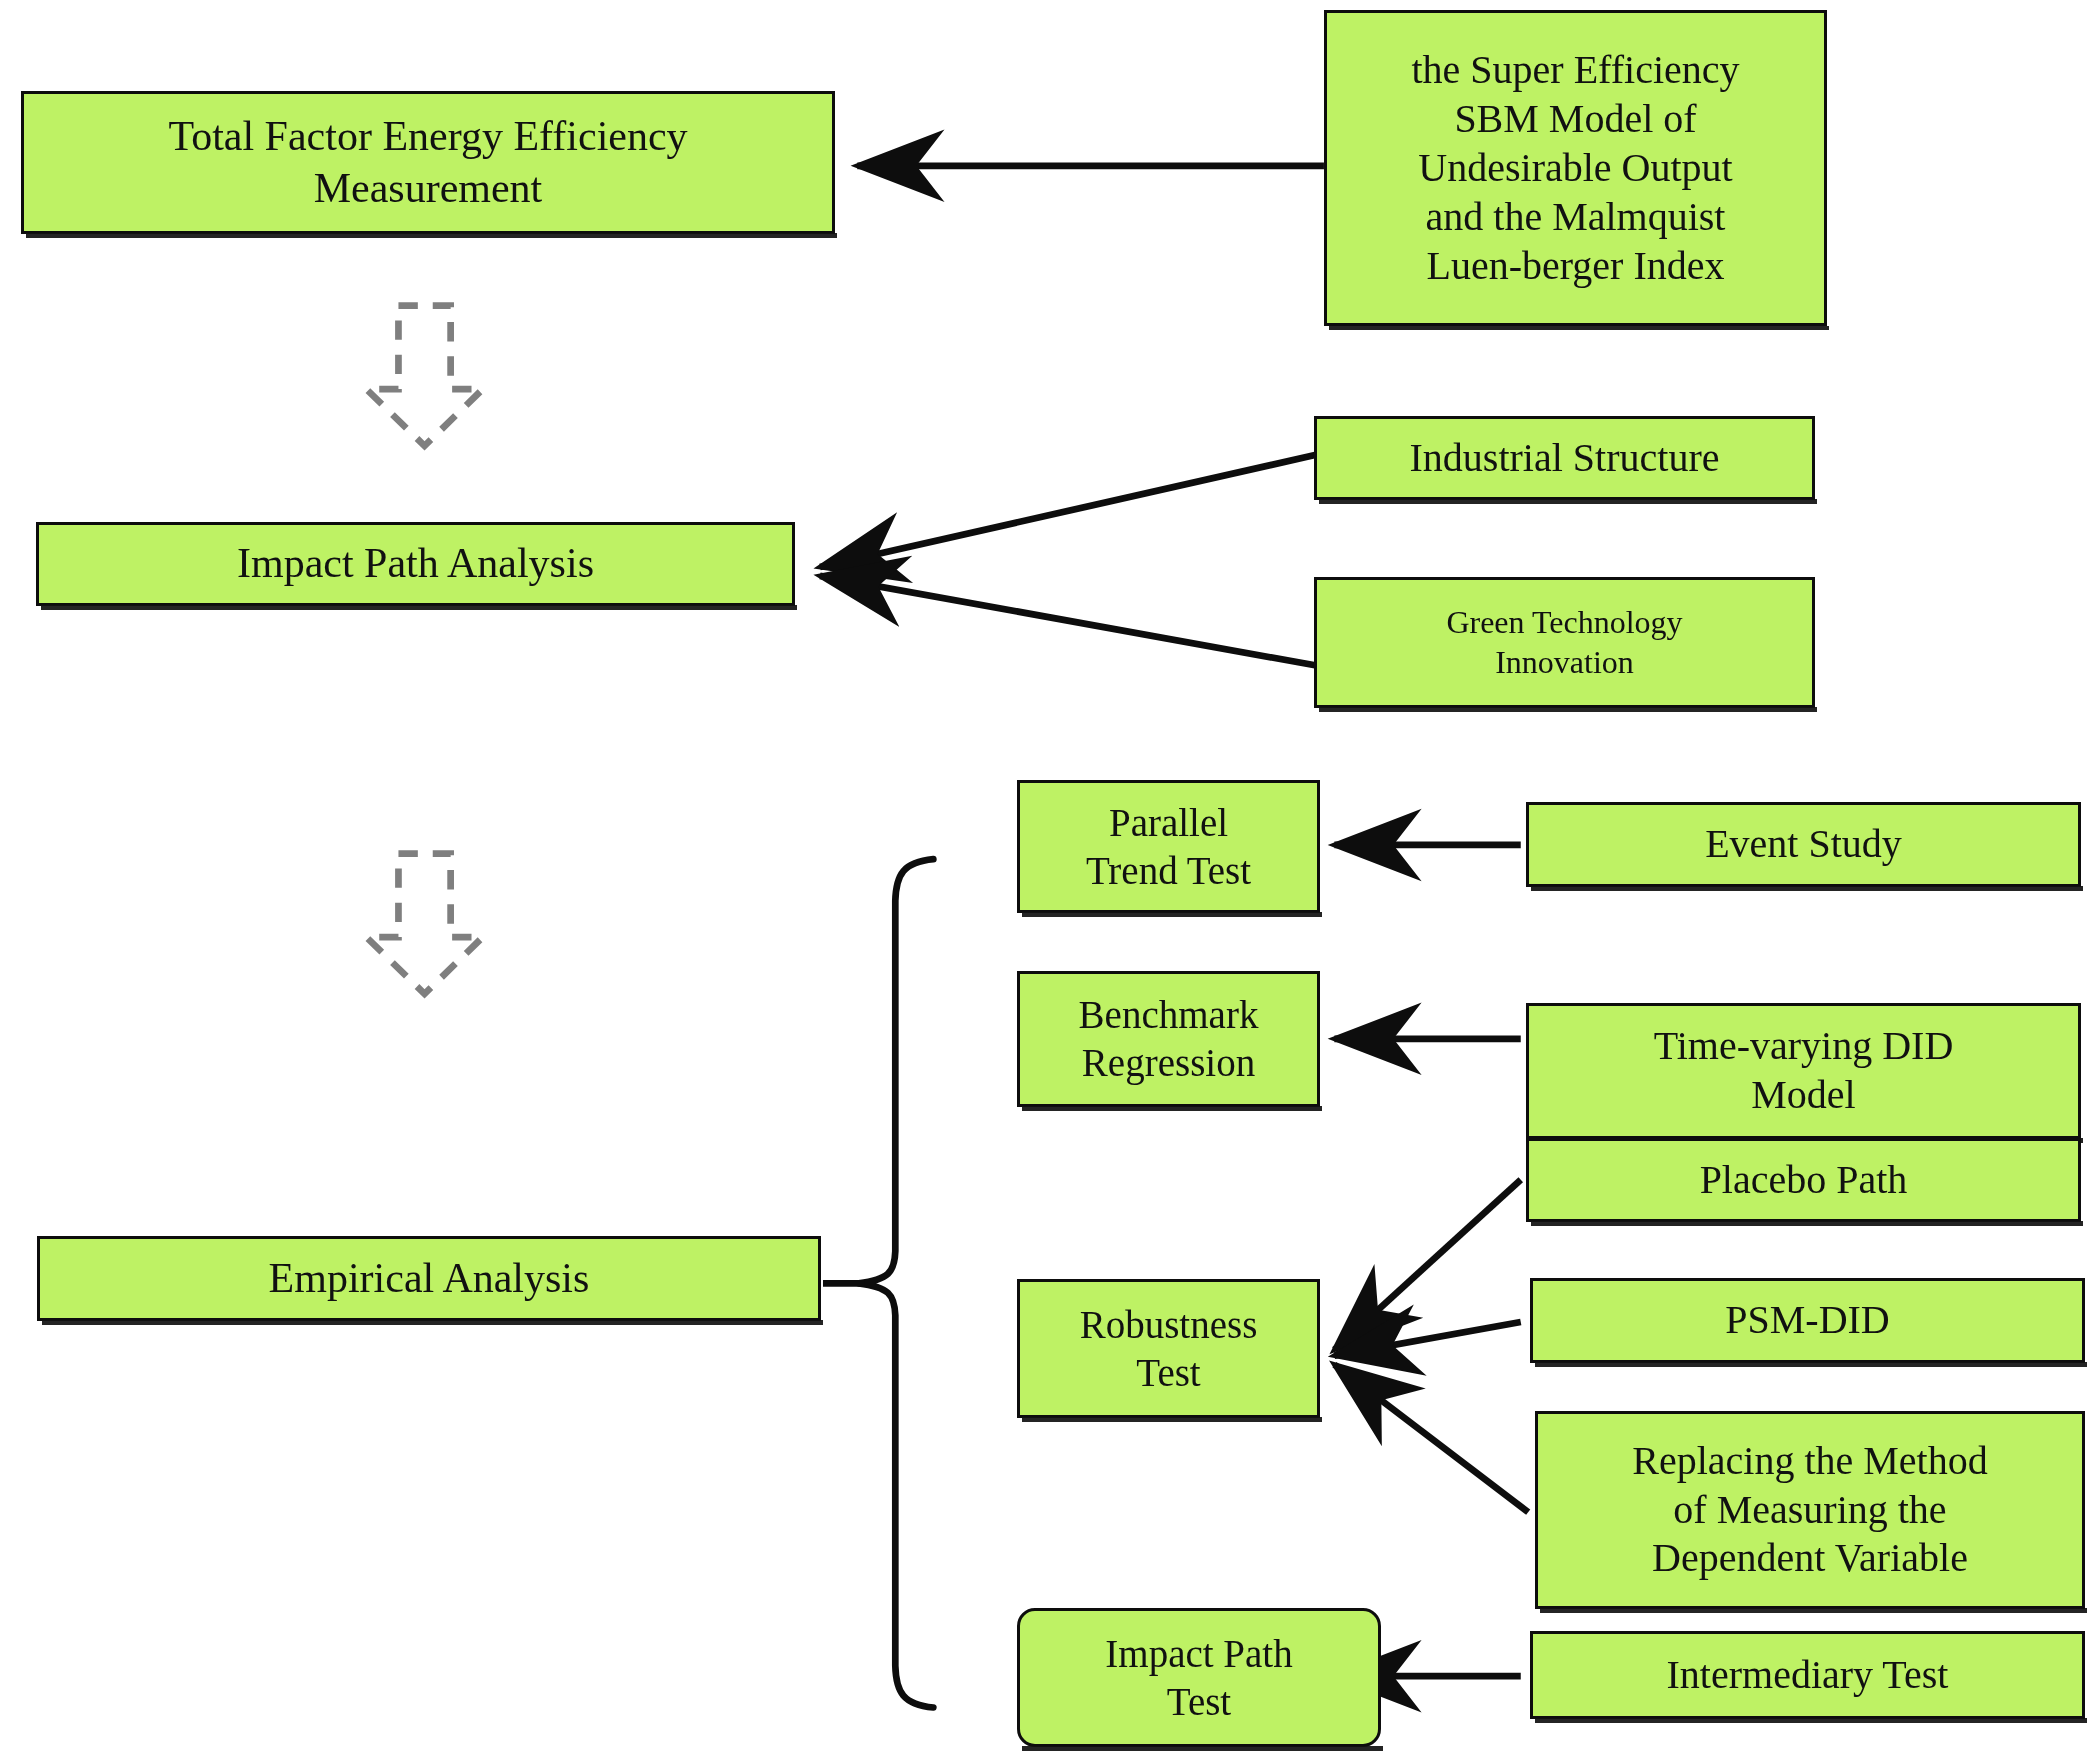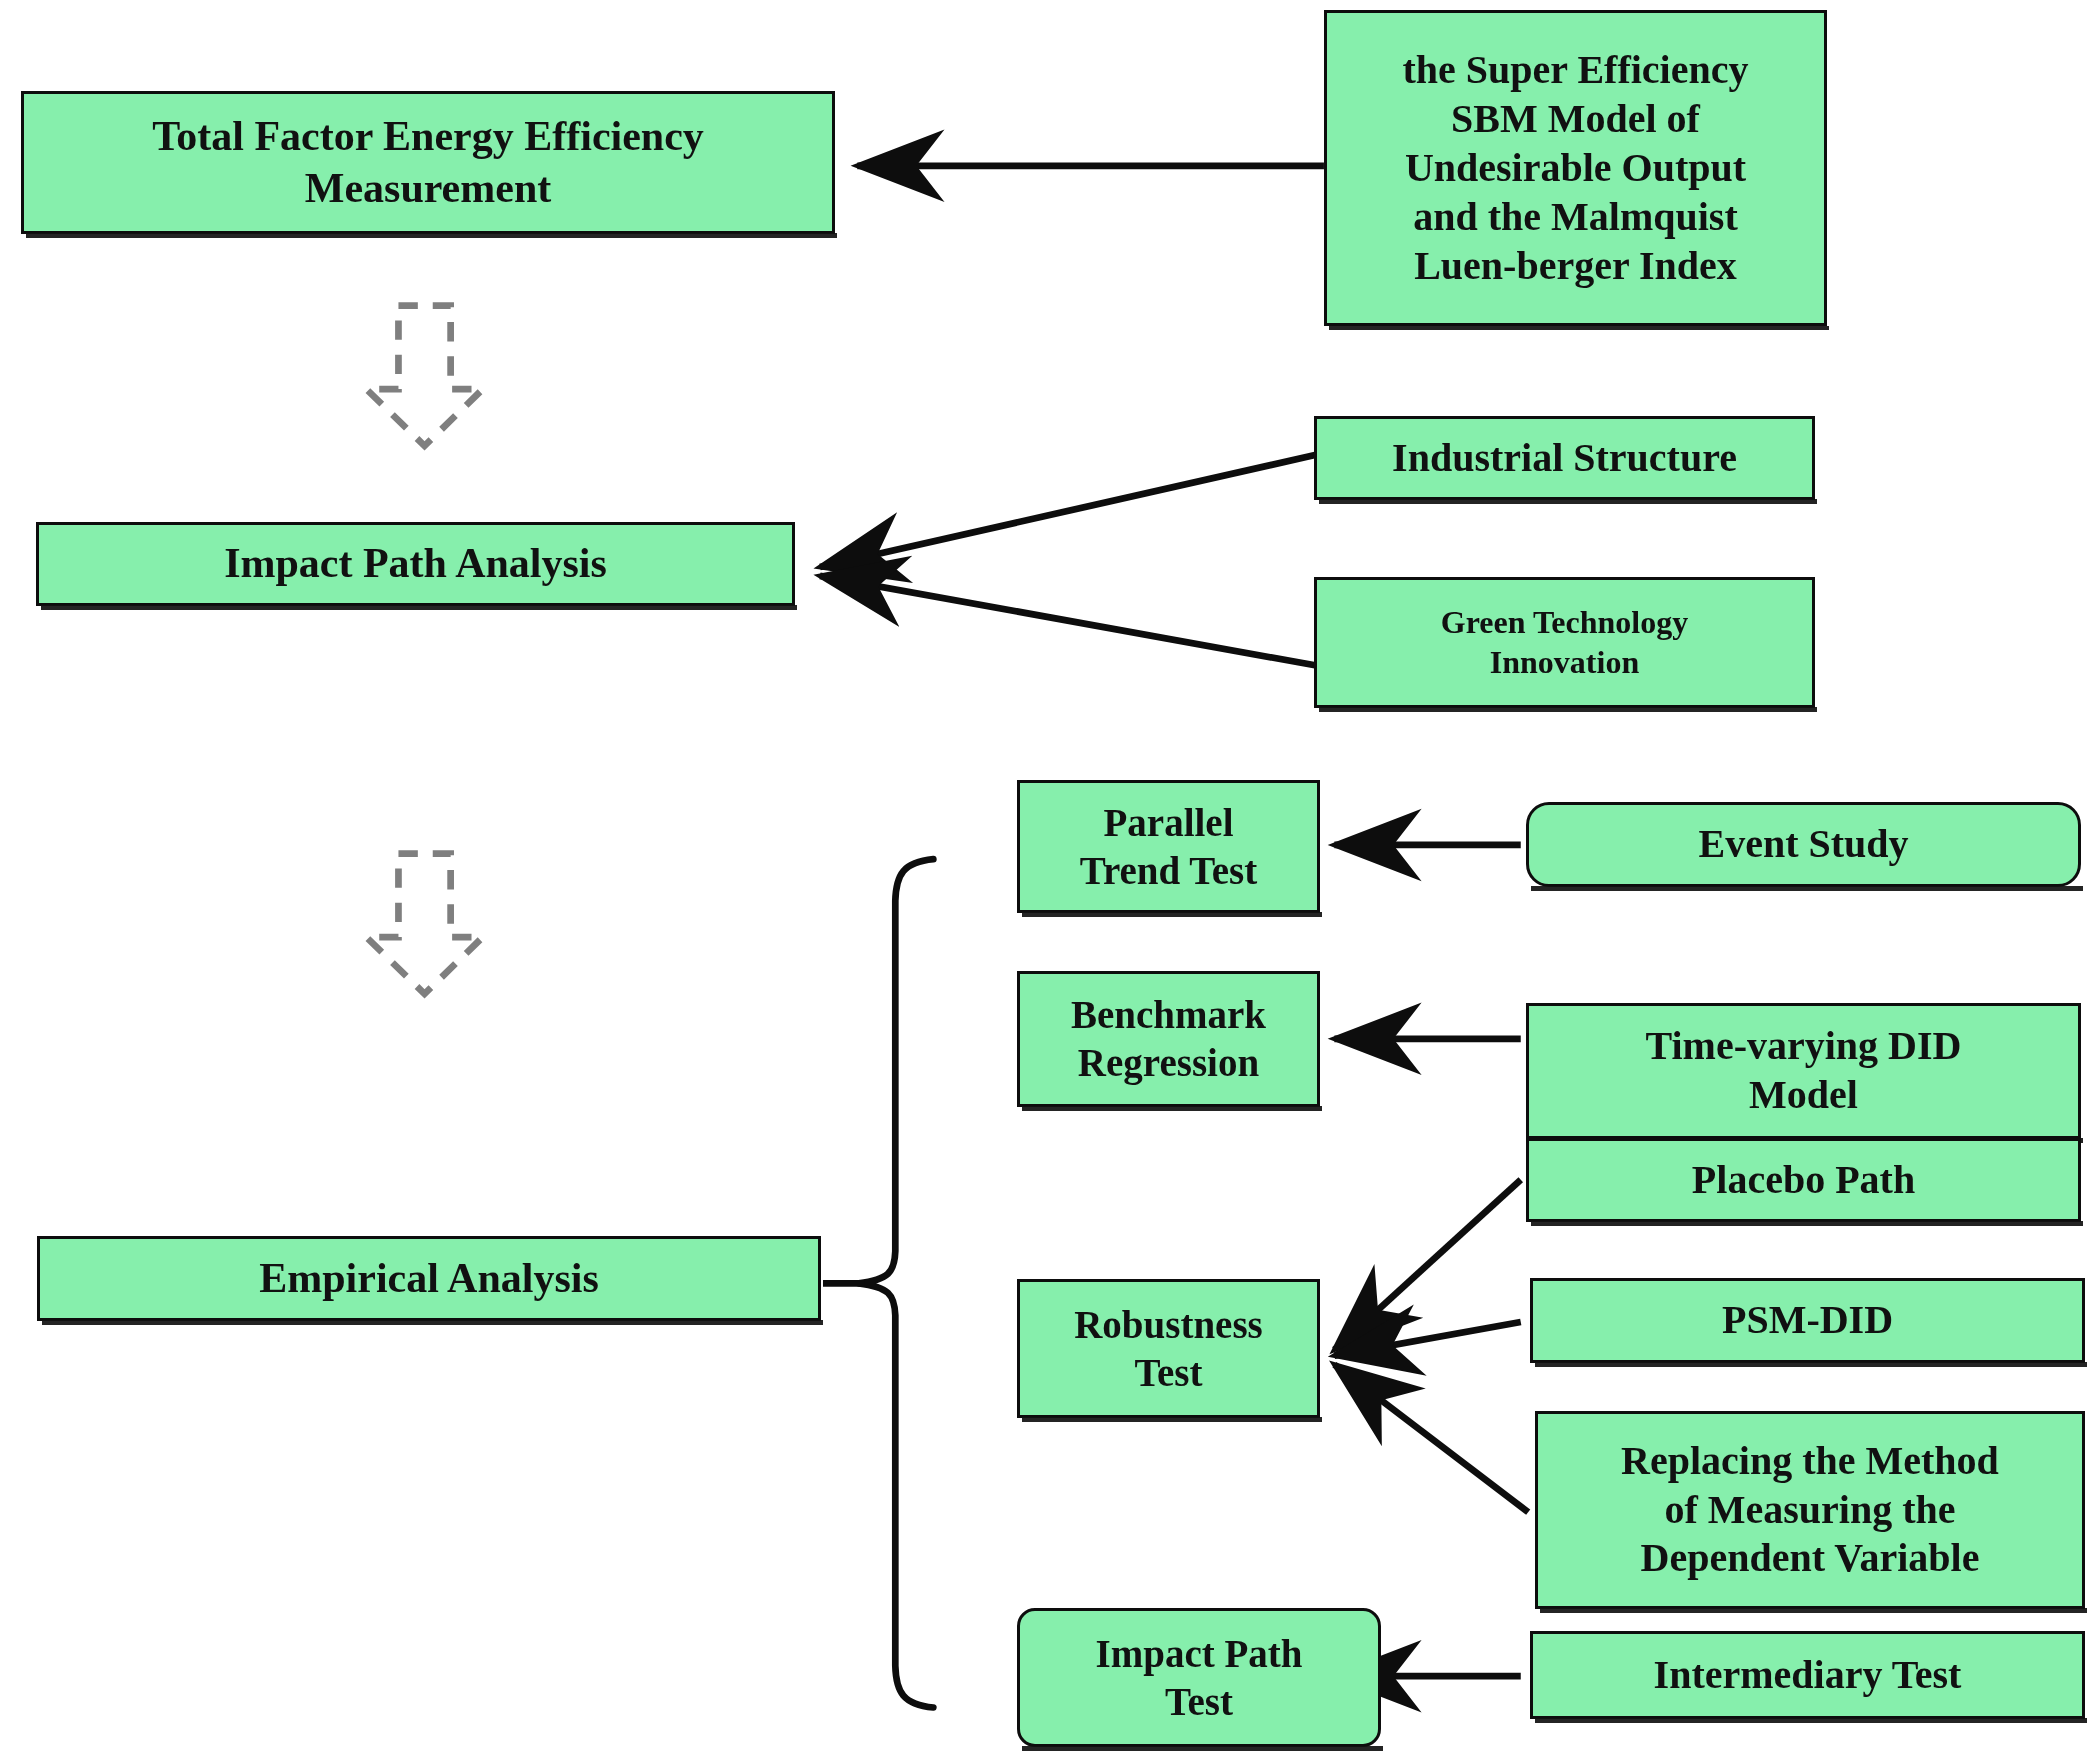--- a/index.html
+++ b/index.html
@@ -12,31 +12,30 @@
     position: relative;
     width: 2097px;
     height: 1763px;
     background: #ffffff;
     overflow: hidden;
     font-family: "Liberation Serif", "DejaVu Serif", serif;
   }
   .node {
     position: absolute;
     box-sizing: border-box;
-    background: #86efac;
+    background: #bef264;
     border: 3px solid #0d0d0d;
     display: flex;
     align-items: center;
     justify-content: center;
     text-align: center;
     color: #111111;
     line-height: 1.22;
     z-index: 5;
     padding: 3px 7.5px;
-    font-weight: bold;
   }
   .node .lbl {
     display: block;
     width: 100%;
     white-space: pre-line;
   }
   
   .node::after {
     content: "";
     position: absolute;
@@ -173,21 +172,21 @@
 
   <div class="node" style="left:37px; top:1236px; width:784px; height:85px; font-size:42px;">
     <span class="lbl">Empirical Analysis</span>
   </div>
 
   <div class="node" style="left:1017px; top:780px; width:303px; height:133px; font-size:39px;">
     <span class="lbl">Parallel
 Trend Test</span>
   </div>
 
-  <div class="node" style="left:1526px; top:802px; width:555px; height:85px; font-size:40px;border-radius:23px;">
+  <div class="node" style="left:1526px; top:802px; width:555px; height:85px; font-size:40px;">
     <span class="lbl">Event Study</span>
   </div>
 
   <div class="node" style="left:1017px; top:971px; width:303px; height:136px; font-size:39px;">
     <span class="lbl">Benchmark
 Regression</span>
   </div>
 
   <div class="node" style="left:1526px; top:971px; width:555px; height:136px; font-size:40px;margin-top:32px;">
     <span class="lbl">Time-varying DID

